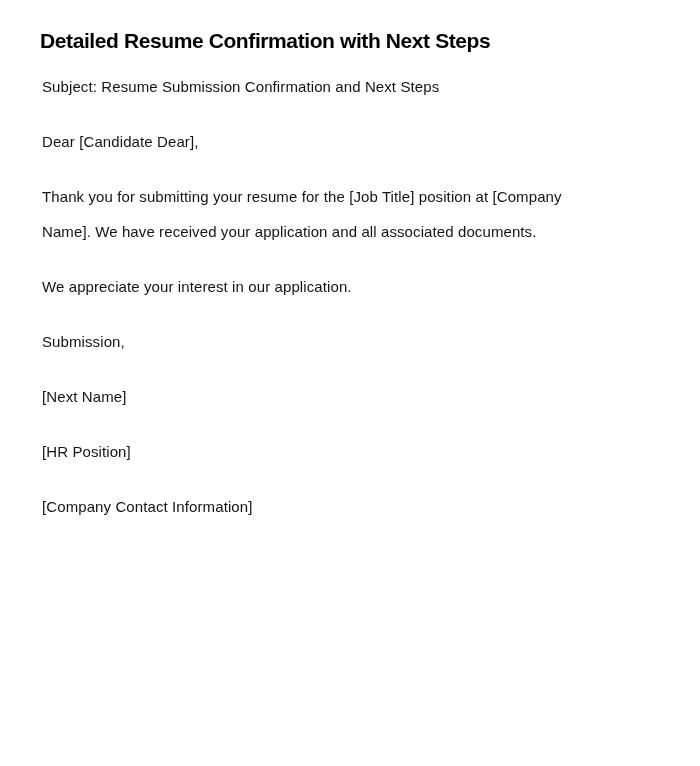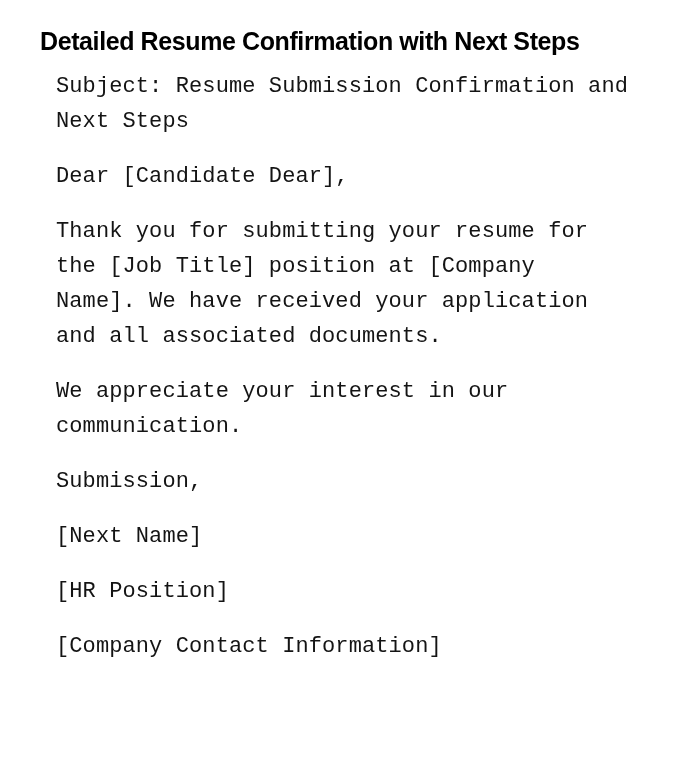--- a/index.html
+++ b/index.html
@@ -16,43 +16,42 @@
     }
     .page {
       position: relative;
       padding: 24px 40px 0 40px;
       box-sizing: border-box;
       width: 700px;
       height: 766px;
     }
     .title {
       margin: 0;
-      font-size: 25px;
+      font-size: 21px;
       font-weight: bold;
       line-height: 34px;
       letter-spacing: -0.4px;
       color: #000000;
     }
     .para {
-      margin: 16px;
-      font-size: 22px;
+      margin: 2px;
+      font-size: 15px;
       line-height: 35px;
       letter-spacing: 0.1px;
       color: #141414;
-      font-family: Liberation Mono, monospace;
     }
     .subject { margin-top: 11px; }
     .gap { margin-top: 20px; }
   </style>
 </head>
 <body>
 
 <div class="page">
   <h1 class="title">Detailed Resume Confirmation with Next Steps</h1>
   <p class="para subject">Subject: Resume Submission Confirmation and Next Steps</p>
   <p class="para gap">Dear [Candidate Dear],</p>
   <p class="para gap" style="width:540px">Thank you for submitting your resume for the [Job Title] position at [Company Name]. We have received your application and all associated documents.</p>
-  <p class="para gap">We appreciate your interest in our communication.</p>
+  <p class="para gap">We appreciate your interest in our application.</p>
   <p class="para gap">Submission,</p>
   <p class="para gap">[Next Name]</p>
   <p class="para gap">[HR Position]</p>
   <p class="para gap">[Company Contact Information]</p>
 </div>
 
 </body></html>

